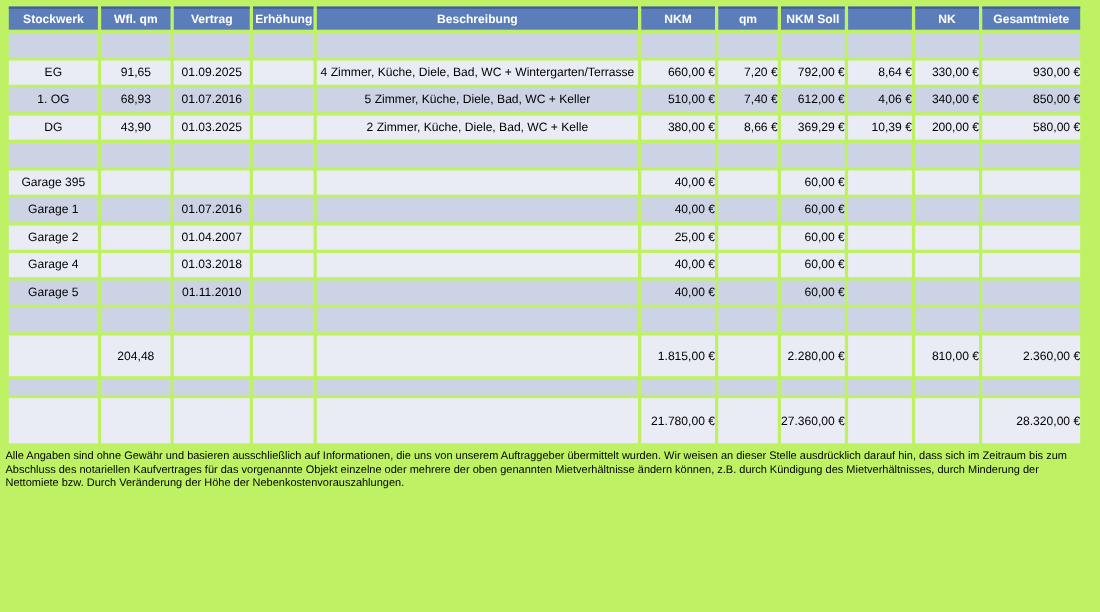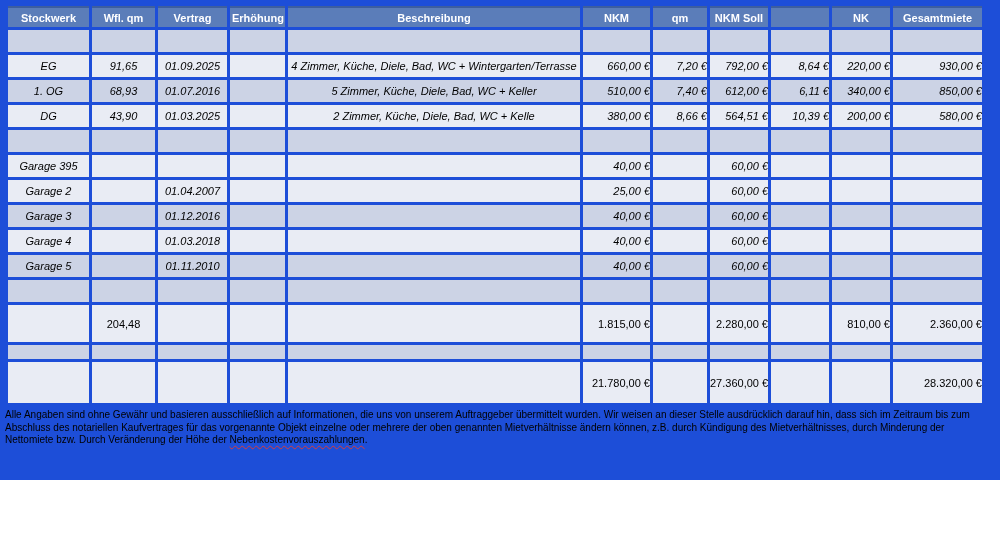--- a/index.html
+++ b/index.html
@@ -4,24 +4,24 @@
 <style>
   html, body {
     margin: 0;
     padding: 0;
     background: #ffffff;
     font-family: "Liberation Sans", sans-serif;
     color: #000000;
   }
   .page {
     width: 1000px;
-    height: 480px;
+    height: 556px;
     overflow: hidden;
     position: relative;
-    background: #1d4ed8;
+    background: #bef264;
   }
   table.rent-table {
     border-collapse: separate;
     border-spacing: 3px;
     table-layout: fixed;
     width: 980px;
     margin: 3px 0 0 5px;
   }
   table.rent-table th {
     background: #5b7db9;
@@ -37,36 +37,35 @@
   }
   table.rent-table td {
     font-size: 11px;
     padding: 0;
     overflow: hidden;
     white-space: nowrap;
     vertical-align: middle;
   }
   tr.shade-light td { background: #e9ecf4; }
   tr.shade-dark  td { background: #ccd3e5; }
-  tr.size-normal { height: 22px; font-style: italic; }
+  tr.size-normal { height: 22px; }
   tr.size-tall   { height: 37px; }
   tr.size-taller { height: 41px; }
   tr.size-short  { height: 14px; }
   td.align-left   { text-align: center;  padding-left: 6px; padding-right: 2px; }
   td.align-center { text-align: center; }
   td.align-right  { text-align: right; padding-right: 5px; }
   .disclaimer {
     width: 988px;
     margin: 3px 0 0 5px;
     font-size: 10px;
     line-height: 1.25;
     color: #000000;
   }
   .squiggle {
-    text-decoration: underline;
     text-decoration-style: wavy;
     text-decoration-color: #d63a3a;
     text-decoration-thickness: 1px;
     text-underline-offset: 2px;
   }
 </style>
 </head>
 <body>
 
 <div class="page">
@@ -117,45 +116,45 @@
         <tr class="shade-light size-normal">
           <td class="align-center">EG</td>
           <td class="align-center">91,65</td>
           <td class="align-center">01.09.2025</td>
           <td class="align-right"></td>
           <td class="align-left">4 Zimmer, Küche, Diele, Bad, WC + Wintergarten/Terrasse</td>
           <td class="align-right">660,00 €</td>
           <td class="align-right">7,20 €</td>
           <td class="align-right">792,00 €</td>
           <td class="align-right">8,64 €</td>
-          <td class="align-right">220,00 €</td>
+          <td class="align-right">330,00 €</td>
           <td class="align-right">930,00 €</td>
         </tr>
         <tr class="shade-dark size-normal">
           <td class="align-center">1. OG</td>
           <td class="align-center">68,93</td>
           <td class="align-center">01.07.2016</td>
           <td class="align-right"></td>
           <td class="align-left">5 Zimmer, Küche, Diele, Bad, WC + Keller</td>
           <td class="align-right">510,00 €</td>
           <td class="align-right">7,40 €</td>
           <td class="align-right">612,00 €</td>
-          <td class="align-right">6,11 €</td>
+          <td class="align-right">4,06 €</td>
           <td class="align-right">340,00 €</td>
           <td class="align-right">850,00 €</td>
         </tr>
         <tr class="shade-light size-normal">
           <td class="align-center">DG</td>
           <td class="align-center">43,90</td>
           <td class="align-center">01.03.2025</td>
           <td class="align-right"></td>
           <td class="align-left">2 Zimmer, Küche, Diele, Bad, WC + Kelle</td>
           <td class="align-right">380,00 €</td>
           <td class="align-right">8,66 €</td>
-          <td class="align-right">564,51 €</td>
+          <td class="align-right">369,29 €</td>
           <td class="align-right">10,39 €</td>
           <td class="align-right">200,00 €</td>
           <td class="align-right">580,00 €</td>
         </tr>
         <tr class="shade-dark size-normal">
           <td class="align-center"></td>
           <td class="align-center"></td>
           <td class="align-center"></td>
           <td class="align-right"></td>
           <td class="align-left"></td>
@@ -172,40 +171,40 @@
           <td class="align-center"></td>
           <td class="align-right"></td>
           <td class="align-left"></td>
           <td class="align-right">40,00 €</td>
           <td class="align-right"></td>
           <td class="align-right">60,00 €</td>
           <td class="align-right"></td>
           <td class="align-right"></td>
           <td class="align-right"></td>
         </tr>
+        <tr class="shade-dark size-normal">
+          <td class="align-center">Garage 1</td>
+          <td class="align-center"></td>
+          <td class="align-center">01.07.2016</td>
+          <td class="align-right"></td>
+          <td class="align-left"></td>
+          <td class="align-right">40,00 €</td>
+          <td class="align-right"></td>
+          <td class="align-right">60,00 €</td>
+          <td class="align-right"></td>
+          <td class="align-right"></td>
+          <td class="align-right"></td>
+        </tr>
         <tr class="shade-light size-normal">
           <td class="align-center">Garage 2</td>
           <td class="align-center"></td>
           <td class="align-center">01.04.2007</td>
           <td class="align-right"></td>
           <td class="align-left"></td>
           <td class="align-right">25,00 €</td>
-          <td class="align-right"></td>
-          <td class="align-right">60,00 €</td>
-          <td class="align-right"></td>
-          <td class="align-right"></td>
-          <td class="align-right"></td>
-        </tr>
-        <tr class="shade-dark size-normal">
-          <td class="align-center">Garage 3</td>
-          <td class="align-center"></td>
-          <td class="align-center">01.12.2016</td>
-          <td class="align-right"></td>
-          <td class="align-left"></td>
-          <td class="align-right">40,00 €</td>
           <td class="align-right"></td>
           <td class="align-right">60,00 €</td>
           <td class="align-right"></td>
           <td class="align-right"></td>
           <td class="align-right"></td>
         </tr>
         <tr class="shade-light size-normal">
           <td class="align-center">Garage 4</td>
           <td class="align-center"></td>
           <td class="align-center">01.03.2018</td>

